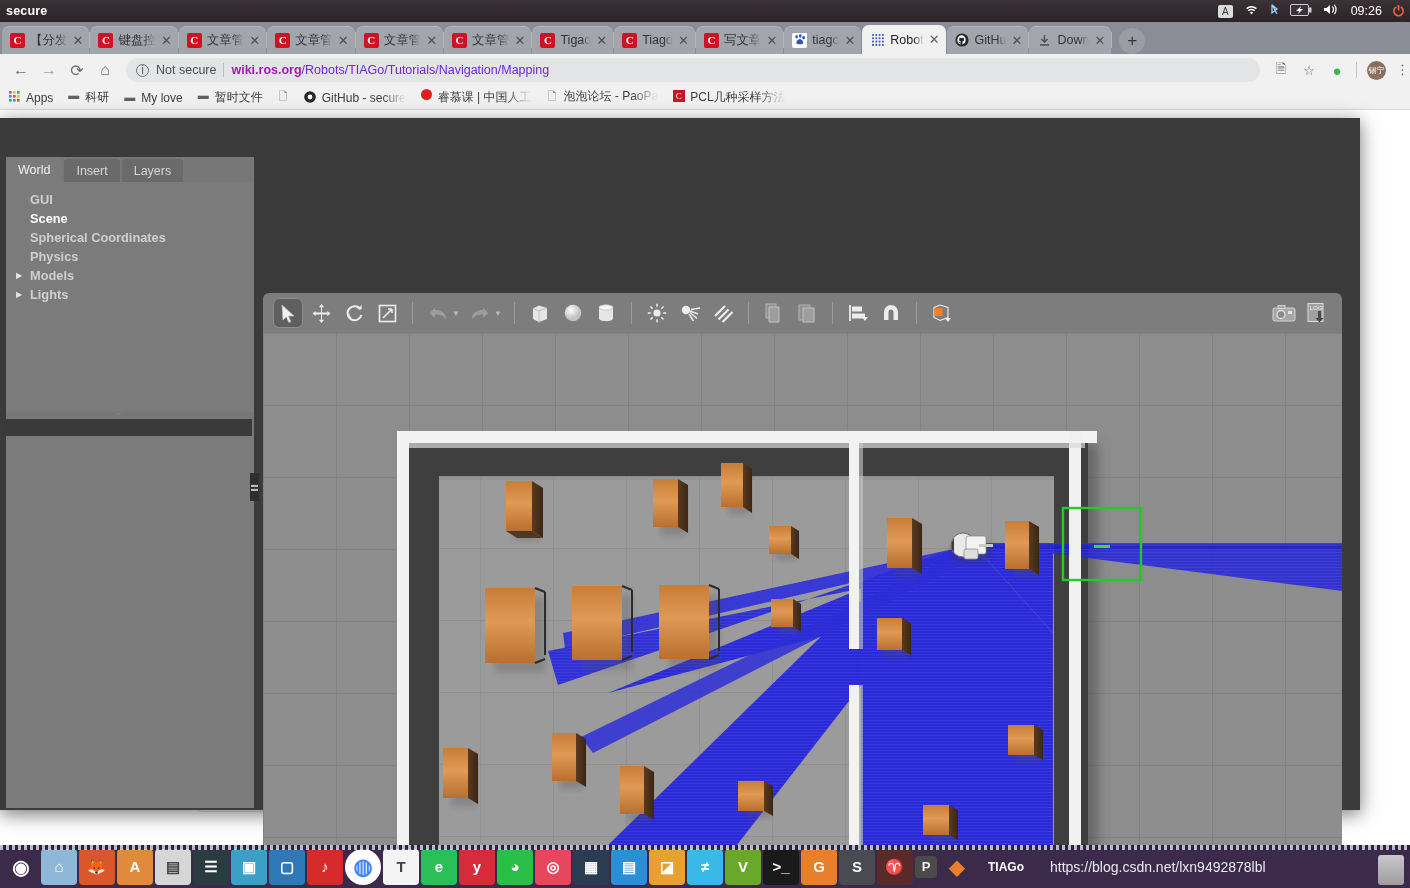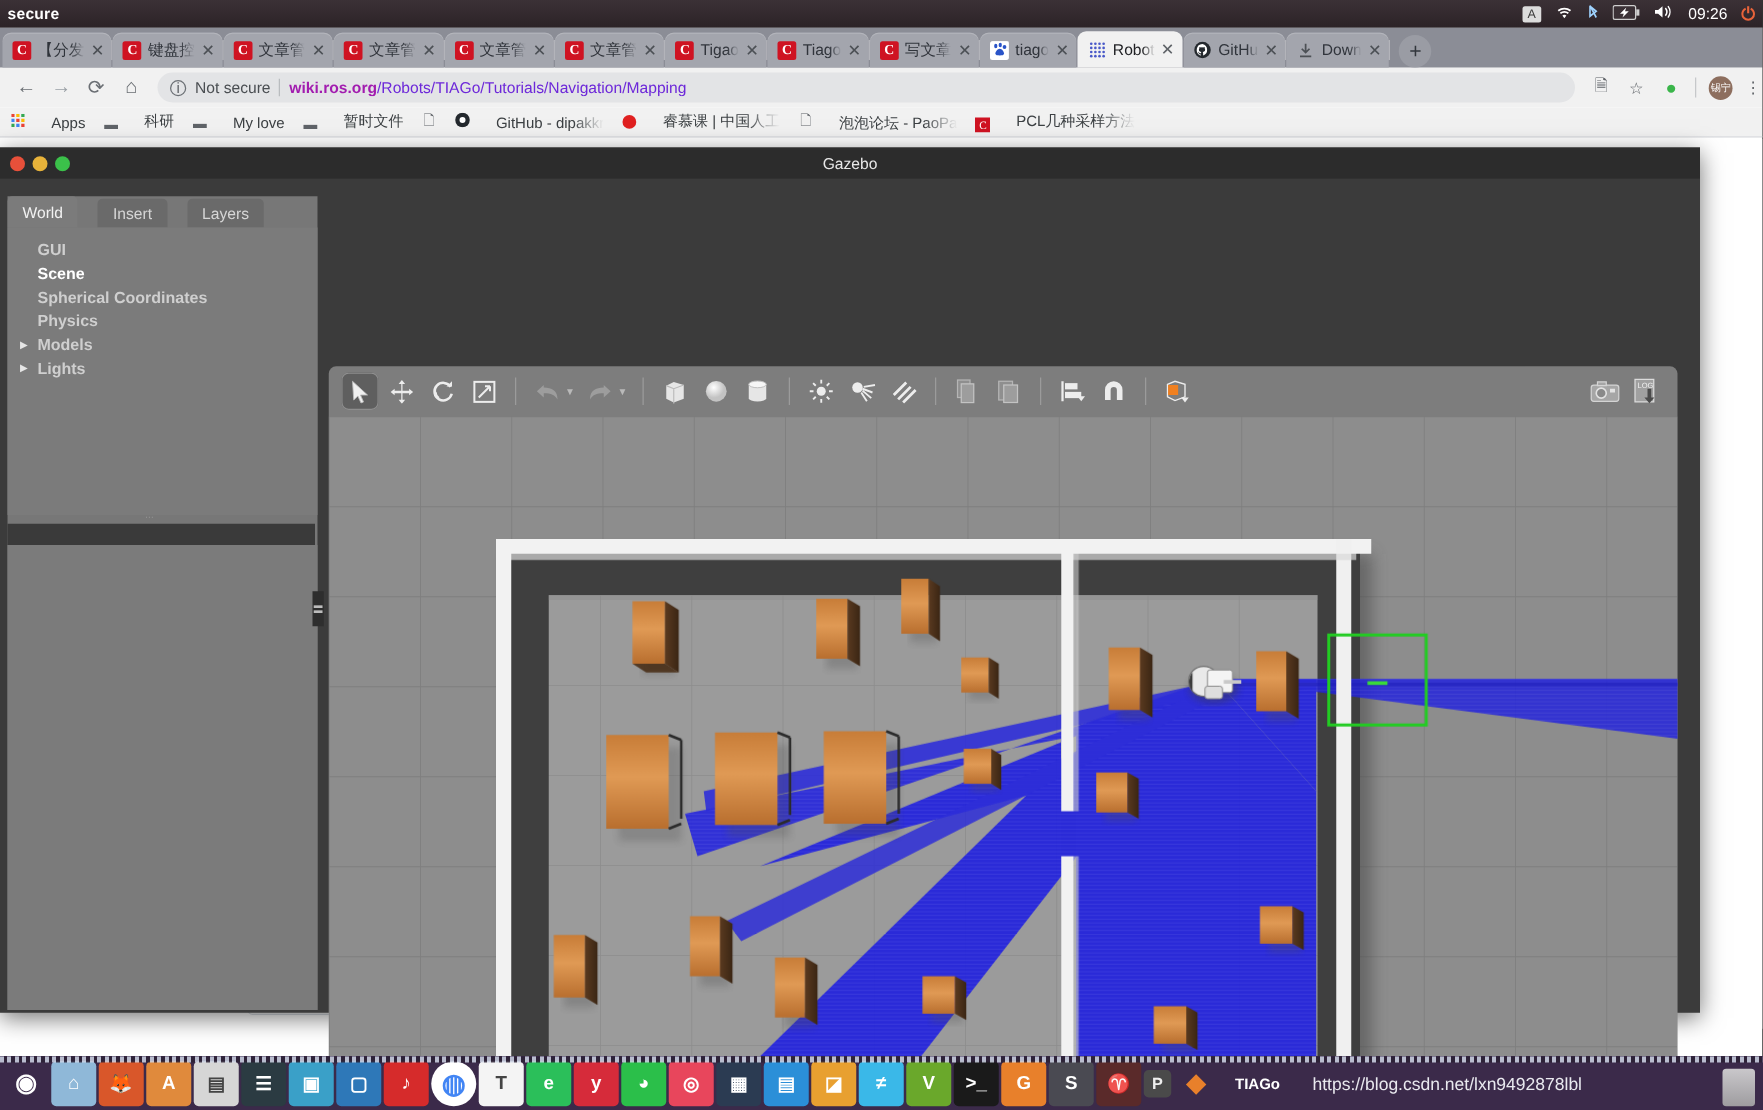--- a/index.html
+++ b/index.html
@@ -70,21 +70,21 @@
   .tb-right{ display:flex; align-items:center; gap:10px; padding-left:4px;}
   .ext{ width:18px;height:18px; display:flex;align-items:center;justify-content:center; font-size:13px; color:#5f6368;}
   .ext.green{ color:#3ab54a; font-size:15px;}
   .avatar{ width:19px;height:19px;border-radius:50%;background:#8d6e5e;color:#fff;font-size:8px;
            display:flex;align-items:center;justify-content:center;}
   .kebab{ color:#5f6368; font-size:13px; letter-spacing:0; line-height:4px; width:6px; text-align:center;}
 
   #bookmarks{ height:24px; background:#f1f1f1; border-bottom:1px solid #dadce0;
               display:flex; align-items:center; gap:14px; padding:0 8px; font-size:12px; color:#3c4043;
               overflow:hidden; white-space:nowrap;}
-  .bm{ display:flex; align-items:flex-end; gap:20px; max-width:140px; overflow:hidden;}
+  .bm{ display:flex; align-items:flex-start; gap:5px; max-width:140px; overflow:hidden;}
   .bm .ico{ width:13px; flex:0 0 13px; text-align:center; font-size:11px; color:#5f6368;}
   .bm-apps .ico{ color:#1a73e8; font-size:10px;}
   .bm .txt{ overflow:hidden; text-overflow:clip;}
   .bm.fade .txt{ -webkit-mask-image:linear-gradient(to right,#000 72%,transparent 100%);
                  mask-image:linear-gradient(to right,#000 72%,transparent 100%);}
   .dot-red{ width:11px;height:11px;border-radius:50%;background:#e02020; display:inline-block;}
 
   
   #page{ position:absolute; left:0; top:111px; width:1410px; height:712px; background:#fff; overflow:hidden;}
   #page .codebox{ position:absolute; left:198px; top:675px; width:780px; height:26px;
@@ -98,21 +98,21 @@
   #gz-titlebar{ height:25px; background:#2c2c2c; display:flex; align-items:center; position:relative;}
   #gz-titlebar .dots{ display:flex; gap:6px; padding-left:8px;}
   .dot{ width:12px;height:12px;border-radius:50%;}
   .dot.r{ background:#e8503a;} .dot.y{ background:#e8b33a;} .dot.g{ background:#3bc14a;}
   #gz-title{ position:absolute; left:0; right:0; text-align:center; color:#e8e8e8; font-size:12.5px;}
 
   #gz-body{ position:absolute; left:0; top:25px; width:1360px; height:667px; background:#3b3b3b;}
 
   
   #gz-left{ position:absolute; left:6px; top:14px; width:248px; height:651px; background:#777; }
-  #gz-tabs{ position:absolute; left:0; top:0; height:25px; display:flex; align-items:flex-end; gap:16px;}
+  #gz-tabs{ position:absolute; left:0; top:0; height:25px; display:flex; align-items:flex-end; gap:2px;}
   .gz-tab{ height:23px; padding:0 12px; background:#6a6a6a; color:#d6d6d6; font-size:12.5px;
            display:flex; align-items:center; border-top-left-radius:4px; border-top-right-radius:4px;}
   .gz-tab.active{ background:#7b7b7b; color:#f2f2f2; height:25px;}
   #gz-tree{ position:absolute; left:0; top:25px; width:248px; height:230px; background:#7b7b7b; padding:8px 0 0 0;}
   .tree-row{ display:flex; align-items:center; height:19px; padding-left:10px; font-size:12.8px; color:#cfcfcf;}
   .tree-row.sel{ color:#ffffff; font-weight:bold;}
   .tree-row .arrow{ width:12px; flex:0 0 12px; color:#e6e6e6; font-size:8px;}
   .tree-row .arrow.none{ color:transparent;}
   .tree-row .tlabel{ padding-left:10px;font-weight:bold;}
   .tree-row .arrow + .tlabel{ padding-left:2px;}
@@ -335,21 +335,21 @@
         <span class="txt">暂时文件</span>
       </div>
       <div class="bm">
         <span class="ico">🗋</span>
       </div>
       <div class="bm fade">
         <span class="ico"><svg width="12" height="12" viewBox="0 0 12 12">
             <circle cx="6" cy="6" r="5.8" fill="#24292e"></circle>
             <circle cx="6" cy="6" r="2.4" fill="#fff"></circle>
           </svg></span>
-        <span class="txt">GitHub - dipakkr</span>
+        <span class="txt">GitHub - secure</span>
       </div>
       <div class="bm fade">
         <span class="ico"><span class="dot-red"></span></span>
         <span class="txt">睿慕课 | 中国人工</span>
       </div>
       <div class="bm fade">
         <span class="ico">🗋</span>
         <span class="txt">泡泡论坛 - PaoPa</span>
       </div>
       <div class="bm fade">
@@ -392,28 +392,20 @@
           <path d="M1 5h2.5L7 2v9L3.5 8H1z" fill="#fff"></path>
           <path d="M9.3 3.4a5 5 0 0 1 0 6.2M11.4 1.9a7.6 7.6 0 0 1 0 9.2" stroke="#fff" stroke-width="1.2" fill="none"></path>
         </svg>
     </span>
     <span class="tray-clock">09:26</span>
     <span class="pwr">⏻</span>
   </span>
 </div>
 
 <div id="gazebo">
-  <div id="gz-titlebar">
-    <span class="dots">
-      <span class="dot r"></span>
-      <span class="dot y"></span>
-      <span class="dot g"></span>
-    </span>
-    <span id="gz-title">Gazebo</span>
-  </div>
 
   <div id="gz-body">
 
     <div id="gz-left">
       <div id="gz-tabs">
           <div class="gz-tab active">World</div>
           <div class="gz-tab">Insert</div>
           <div class="gz-tab">Layers</div>
         </div>
       <div id="gz-tree">

